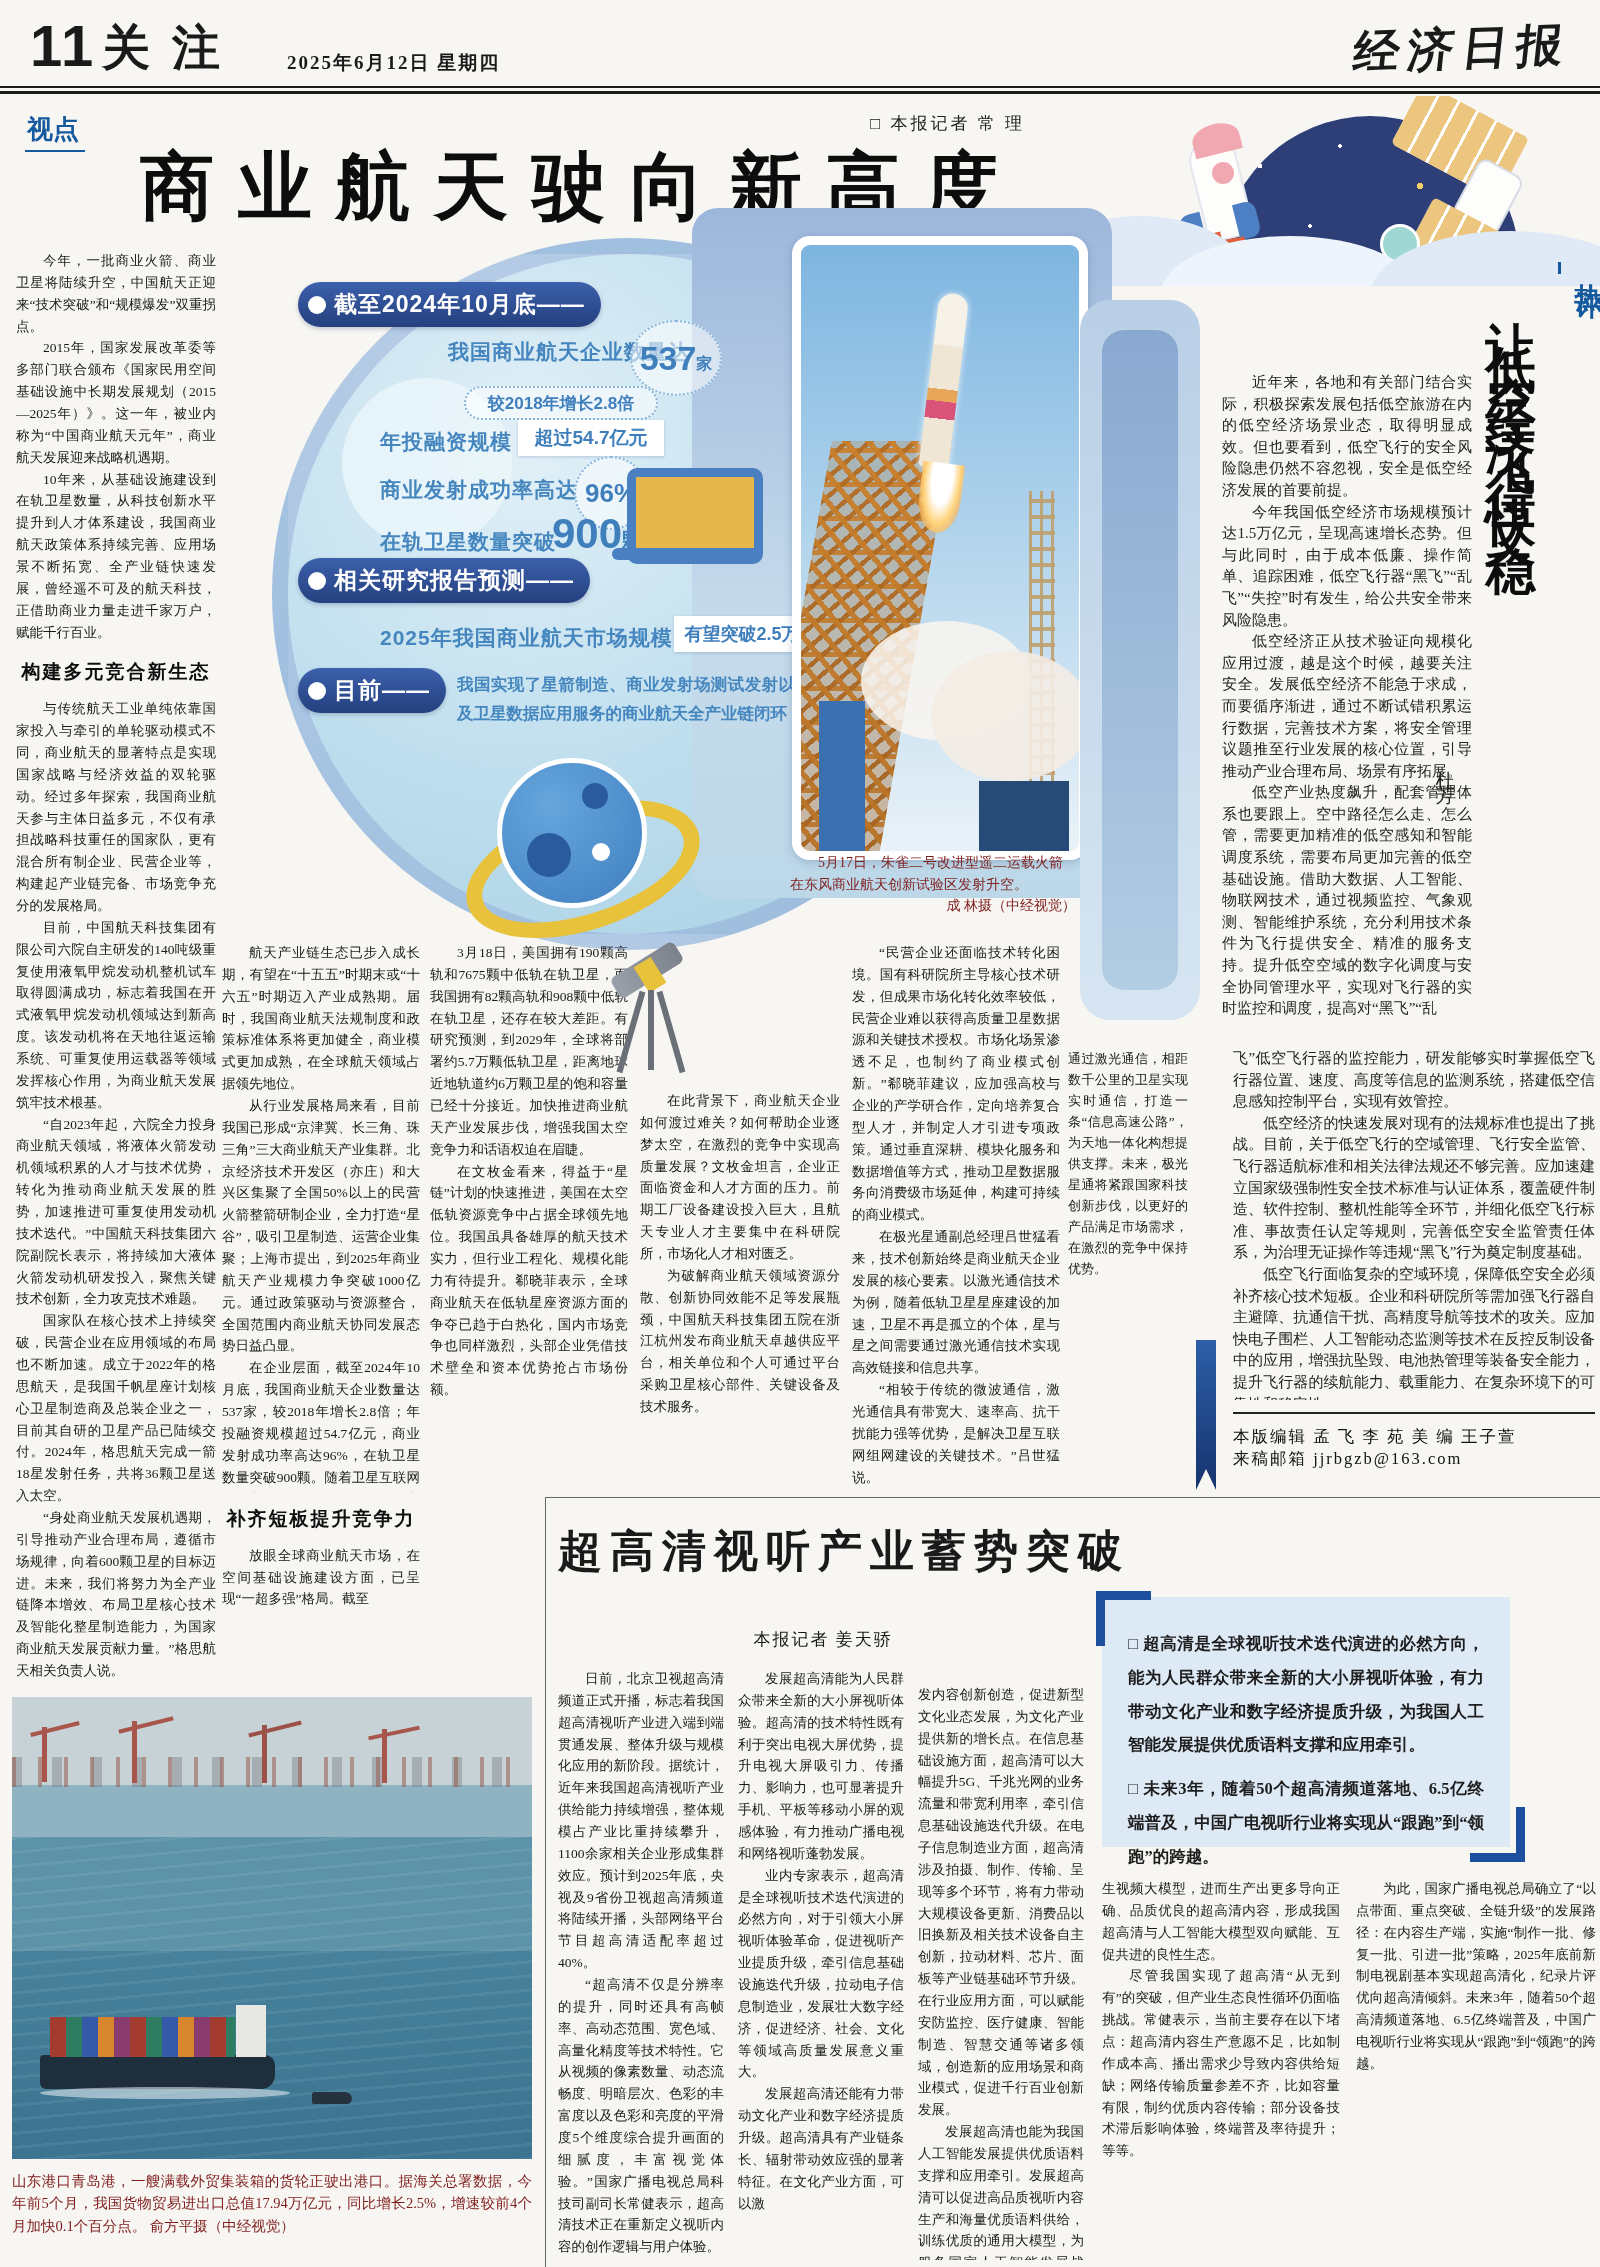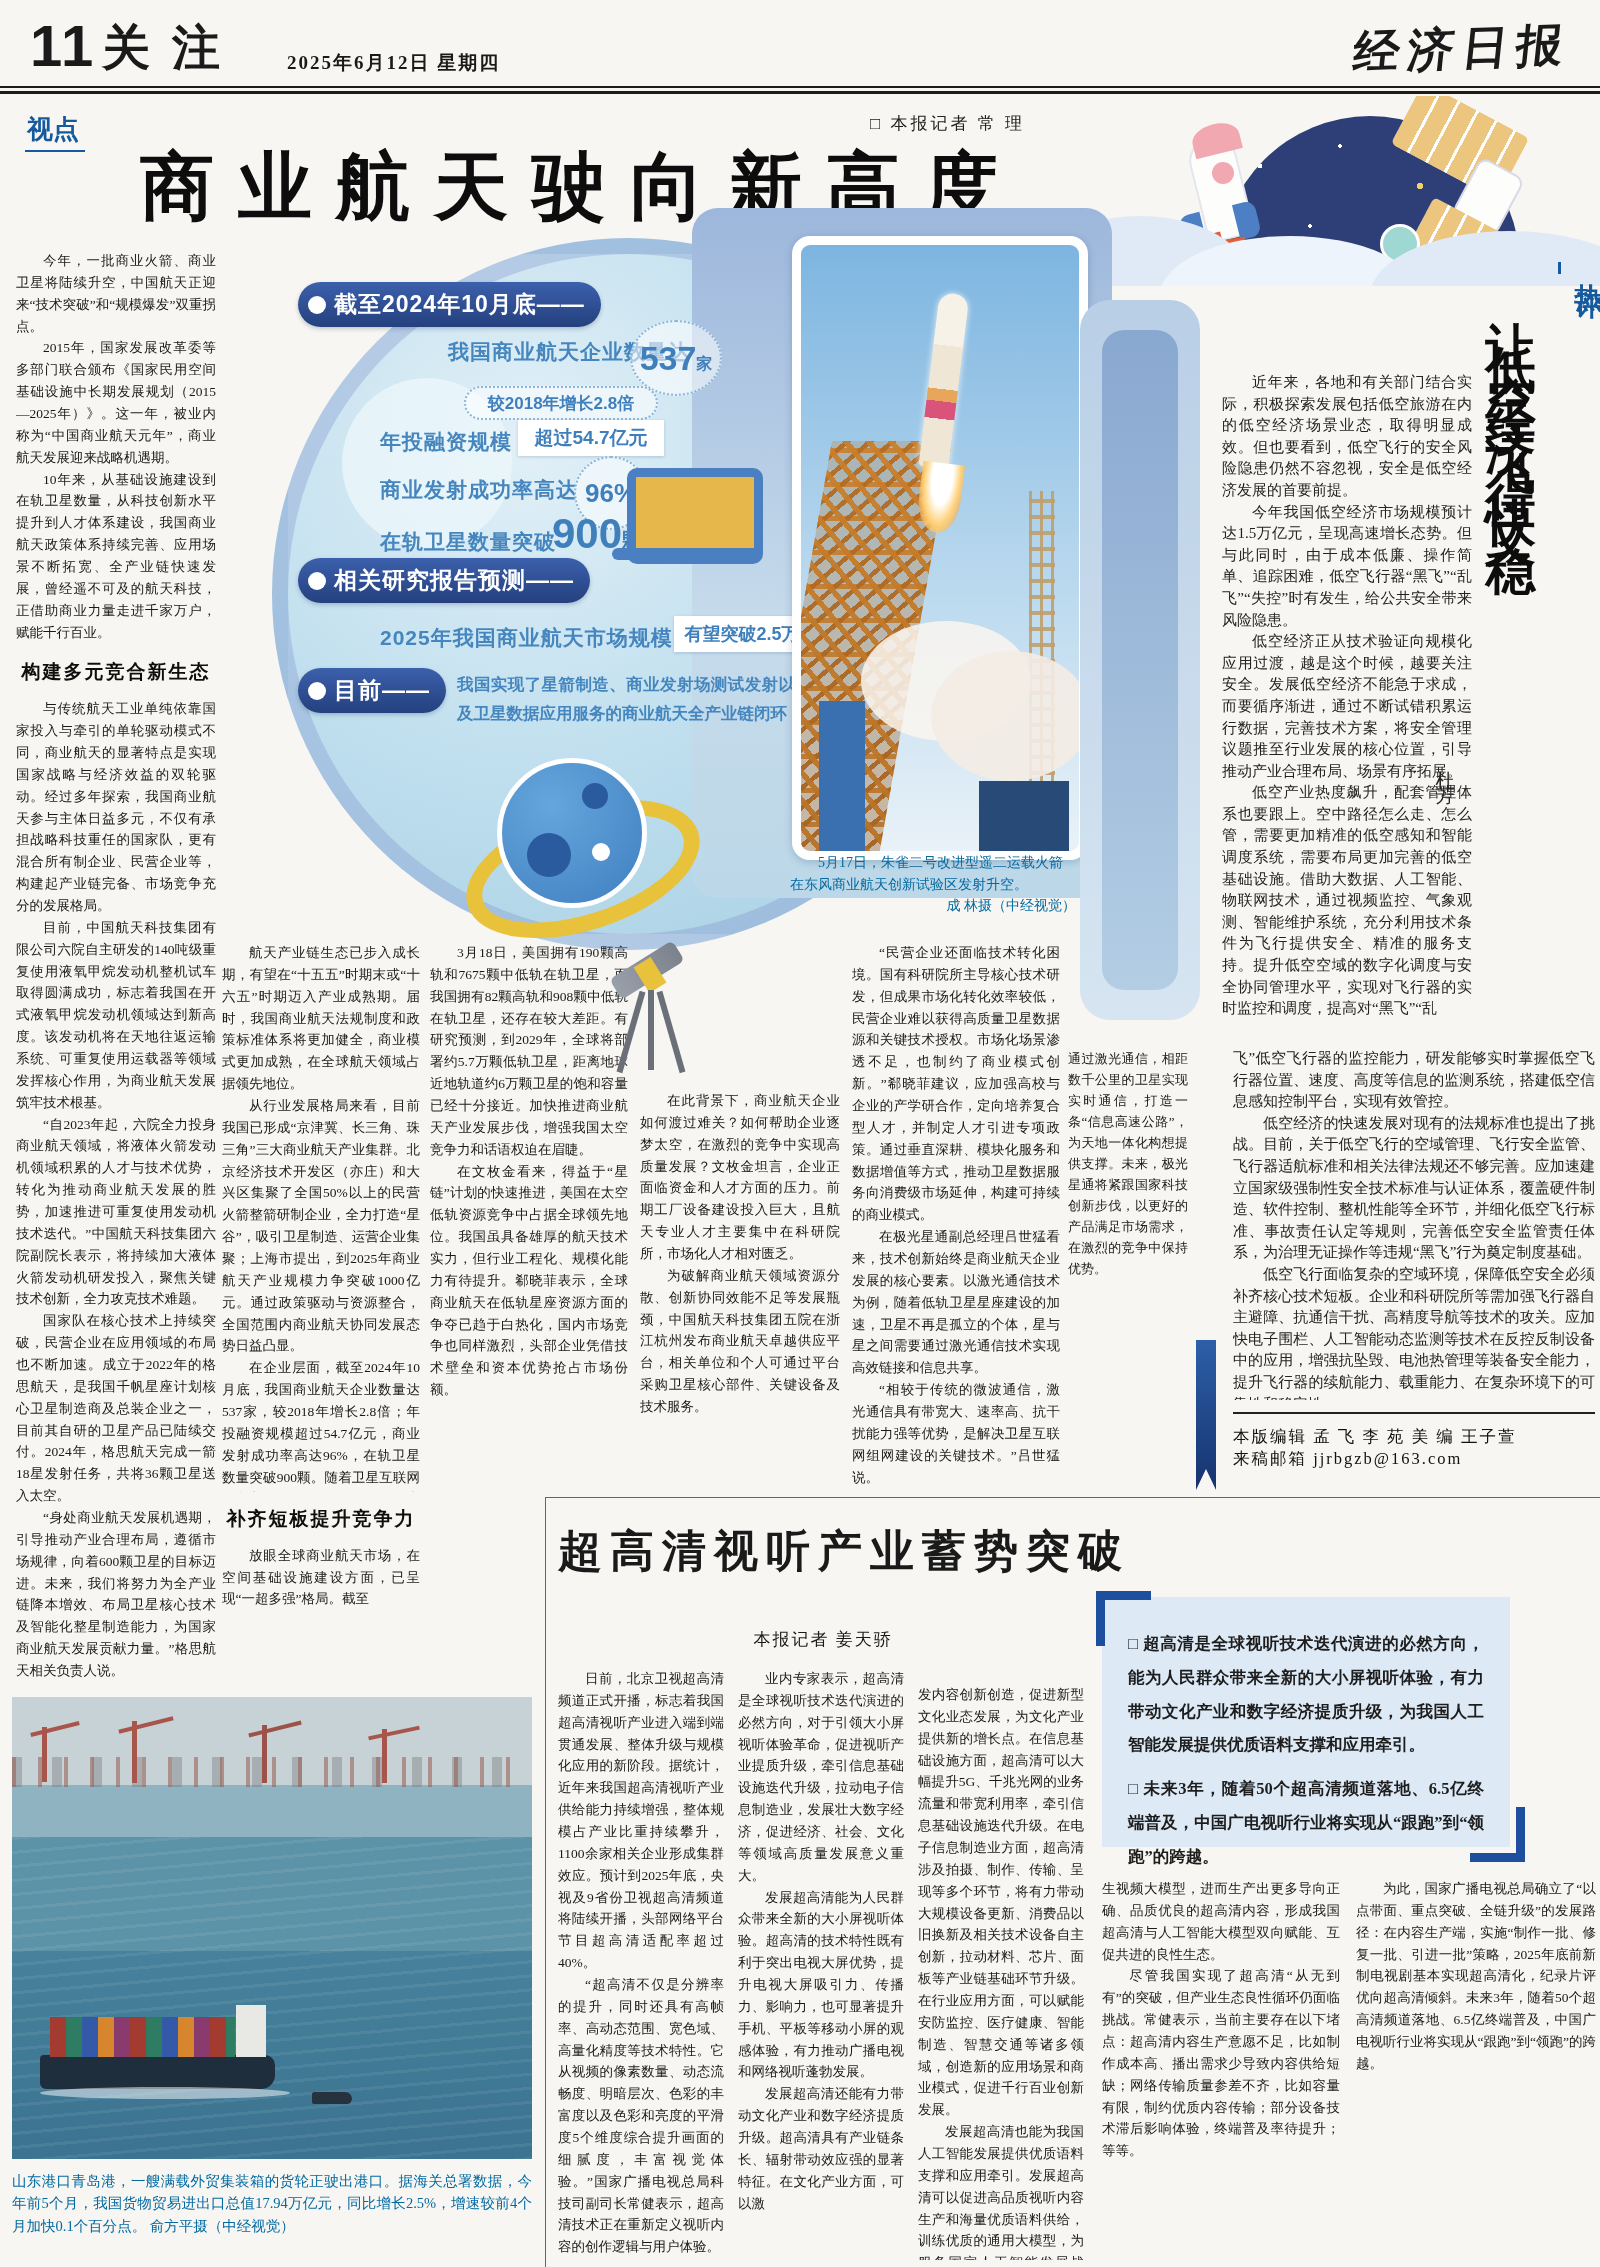--- a/index.html
+++ b/index.html
@@ -36,21 +36,21 @@
   .cmt p{margin:0;text-indent:2em;}
   .v-title{writing-mode:vertical-rl;text-orientation:upright;font-family:"Liberation Sans",sans-serif;
            font-weight:900;font-size:50px;letter-spacing:25px;color:#0d0d0d;}
   .v-small{writing-mode:vertical-rl;text-orientation:upright;}
   
   .headline-2{font-family:"Liberation Serif",serif;font-weight:900;font-size:44px;letter-spacing:8px;text-align:center;white-space:nowrap;}
   .quote-box{position:absolute;background:#dde9f5;padding:30px 26px;box-sizing:border-box;
              font-size:16.5px;line-height:2.05;text-align:justify;color:#1d1d1d;font-weight:bold;}
   .quote-box p{margin:0 0 10px 0;}
   .qcorner{position:absolute;width:46px;height:46px;}
-  .caption{font-size:14.5px;line-height:1.55;text-align:justify;color:#0369a1;}
+  .caption{font-size:14.5px;line-height:1.55;text-align:justify;color:#7f1d1d;}
 </style>
 </head>
 <body>
 
 <div class="page">
 
   <div class="abs pagenum" style="left:30px;top:12px;">11</div>
   <div class="abs sectionname" style="left:102px;top:16px;">关注</div>
   <div class="abs pagedate" style="left:287px;top:50px;">2025年6月12日  星期四</div>
   <div class="abs masthead" style="right:30px;top:18px;">经济日报</div>
@@ -269,22 +269,22 @@
     <p>□  未来3年，随着50个超高清频道落地、6.5亿终端普及，中国广电视听行业将实现从“跟跑”到“领跑”的跨越。</p>
   </div>
   <div class="qcorner" style="left:1096px;top:1591px;border-top:9px solid #1e4f9e;border-left:9px solid #1e4f9e;"></div>
   <div class="qcorner" style="left:1470px;top:1807px;border-bottom:9px solid #1e4f9e;border-right:9px solid #1e4f9e;"></div>
 
   <div class="col" style="left:558px;top:1668px;width:166px;height:592px;">
     <p>日前，北京卫视超高清频道正式开播，标志着我国超高清视听产业进入端到端贯通发展、整体升级与规模化应用的新阶段。据统计，近年来我国超高清视听产业供给能力持续增强，整体规模占产业比重持续攀升，1100余家相关企业形成集群效应。预计到2025年底，央视及9省份卫视超高清频道将陆续开播，头部网络平台节目超高清适配率超过40%。</p>
     <p>“超高清不仅是分辨率的提升，同时还具有高帧率、高动态范围、宽色域、高量化精度等技术特性。它从视频的像素数量、动态流畅度、明暗层次、色彩的丰富度以及色彩和亮度的平滑度5个维度综合提升画面的细腻度，丰富视觉体验。”国家广播电视总局科技司副司长常健表示，超高清技术正在重新定义视听内容的创作逻辑与用户体验。</p>
   </div>
   <div class="col" style="left:738px;top:1668px;width:166px;height:592px;">
+    <p>发展超高清能为人民群众带来全新的大小屏视听体验。超高清的技术特性既有利于突出电视大屏优势，提升电视大屏吸引力、传播力、影响力，也可显著提升手机、平板等移动小屏的观感体验，有力推动广播电视和网络视听蓬勃发展。</p>
     <p>业内专家表示，超高清是全球视听技术迭代演进的必然方向，对于引领大小屏视听体验革命，促进视听产业提质升级，牵引信息基础设施迭代升级，拉动电子信息制造业，发展壮大数字经济，促进经济、社会、文化等领域高质量发展意义重大。</p>
-    <p>发展超高清能为人民群众带来全新的大小屏视听体验。超高清的技术特性既有利于突出电视大屏优势，提升电视大屏吸引力、传播力、影响力，也可显著提升手机、平板等移动小屏的观感体验，有力推动广播电视和网络视听蓬勃发展。</p>
     <p>发展超高清还能有力带动文化产业和数字经济提质升级。超高清具有产业链条长、辐射带动效应强的显著特征。在文化产业方面，可以激</p>
   </div>
   <div class="col" style="left:918px;top:1668px;width:166px;height:592px;">
     <p style="text-indent:0;margin-top:16px;">发内容创新创造，促进新型文化业态发展，为文化产业提供新的增长点。在信息基础设施方面，超高清可以大幅提升5G、千兆光网的业务流量和带宽利用率，牵引信息基础设施迭代升级。在电子信息制造业方面，超高清涉及拍摄、制作、传输、呈现等多个环节，将有力带动大规模设备更新、消费品以旧换新及相关技术设备自主创新，拉动材料、芯片、面板等产业链基础环节升级。在行业应用方面，可以赋能安防监控、医疗健康、智能制造、智慧交通等诸多领域，创造新的应用场景和商业模式，促进千行百业创新发展。</p>
     <p>发展超高清也能为我国人工智能发展提供优质语料支撑和应用牵引。发展超高清可以促进高品质视听内容生产和海量优质语料供给，训练优质的通用大模型，为服务国家人工智能发展战略、提升国际竞争力提供有力支撑；同时海量优质的超高清语料能更好支撑优质的超高清文</p>
   </div>
   <div class="col" style="left:1102px;top:1878px;width:238px;height:382px;">
     <p style="text-indent:0;">生视频大模型，进而生产出更多导向正确、品质优良的超高清内容，形成我国超高清与人工智能大模型双向赋能、互促共进的良性生态。</p>
     <p>尽管我国实现了超高清“从无到有”的突破，但产业生态良性循环仍面临挑战。常健表示，当前主要存在以下堵点：超高清内容生产意愿不足，比如制作成本高、播出需求少导致内容供给短缺；网络传输质量参差不齐，比如容量有限，制约优质内容传输；部分设备技术滞后影响体验，终端普及率待提升；等等。</p>
   </div>

